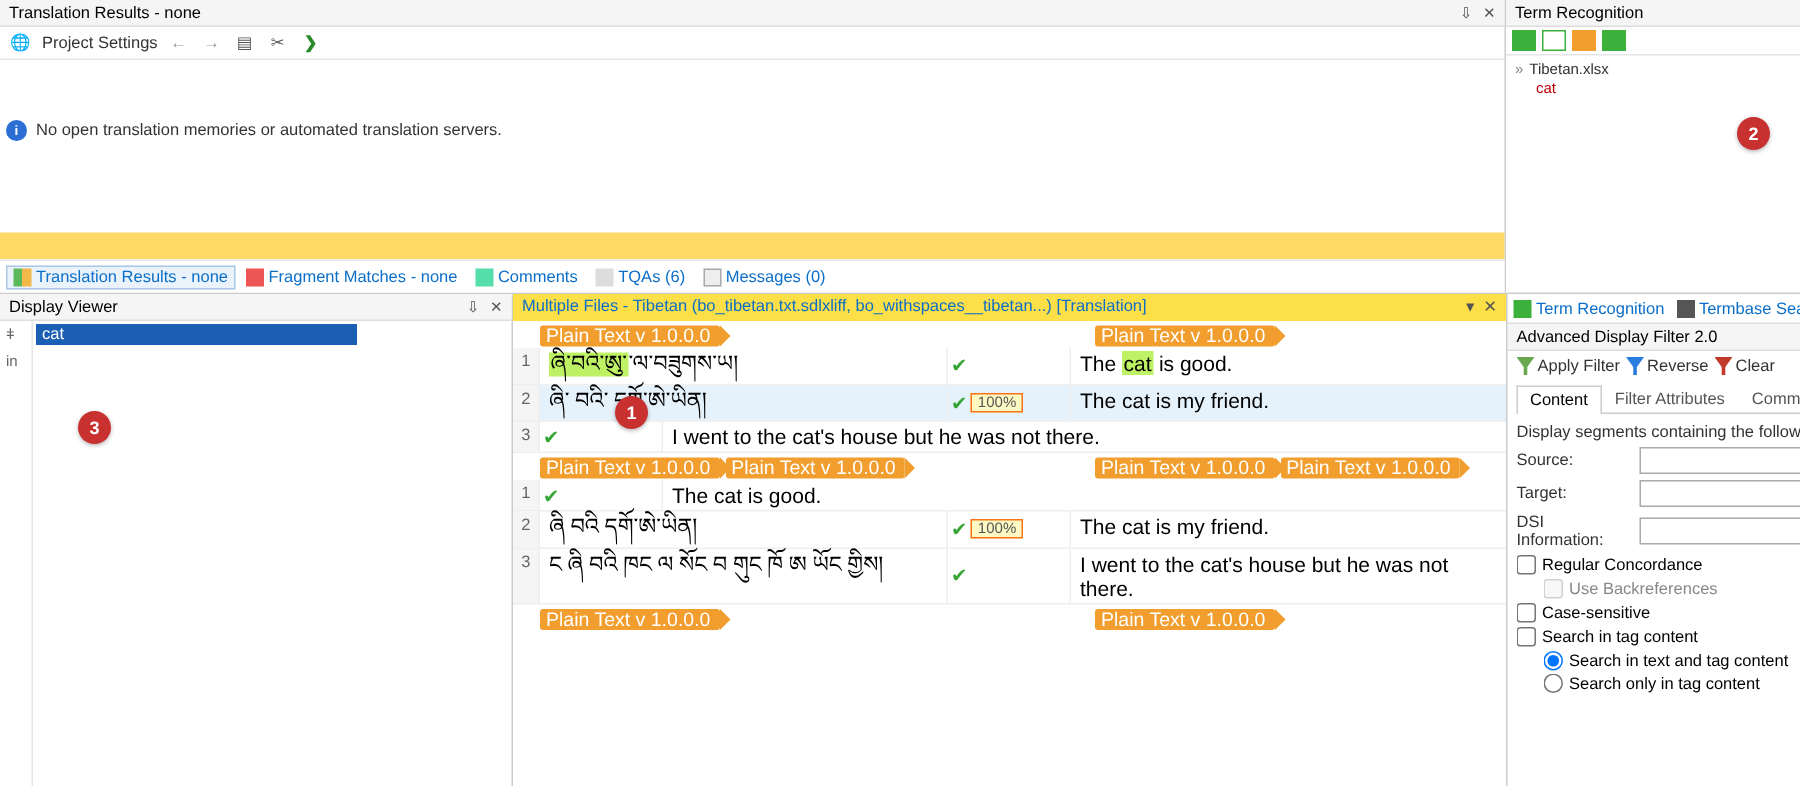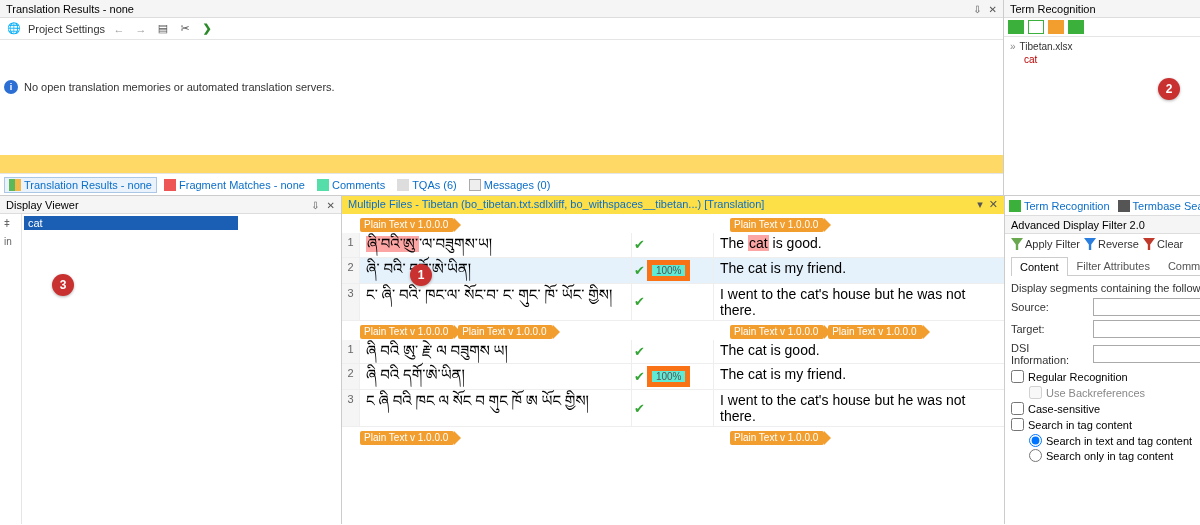--- a/index.html
+++ b/index.html
@@ -51,31 +51,31 @@
 
 .editor-col { flex: 0 0 663px; border-right: 1px solid #ccc; display: flex; flex-direction: column; position: relative; }
 .editor-tab { background: #fde047; padding: 2px 6px; display: flex; align-items: flex-start; height: 18px; position: relative; }
 .editor-tab-label { color: #0b6ec9; flex: 1; white-space: nowrap; overflow: hidden; text-overflow: ellipsis; }
 .editor-tab .controls { display:flex; gap:6px; color:#555; font-size:11px; }
 .seg-table { flex: 1; overflow: auto; font-size: 14px; }
 .file-tag-row { display: flex; }
 .file-tag-row .tag-left { flex: 0 0 372px; padding: 1px 2px 1px 18px; }
 .file-tag-row .tag-mid { flex: 0 0 14px; }
 .file-tag-row .tag-right { flex: 1; padding: 1px 2px; }
-.file-tag { display: inline-block; background: #f29e2e; color: #fff; font-size: 10px; padding: 0 6px 0 4px; position: relative; height: 14px; line-height: 14px; border-radius: 2px; }
+.file-tag { display: inline-block; background: #f29e2e; color: #fff; font-size: 13px; padding: 0 6px 0 4px; position: relative; height: 14px; line-height: 14px; border-radius: 2px; }
 .file-tag::after { content:""; position:absolute; right:-7px; top:0; border-left:7px solid #f29e2e; border-top:7px solid transparent; border-bottom:7px solid transparent; }
 .seg-row { display: flex; border-bottom: 1px solid #eee; }
 .seg-row.sel { background: #e5f1fb; }
 .seg-num { flex: 0 0 18px; text-align: center; color: #666; font-size: 11px; padding-top: 3px; background: #f5f5f5; border-right:1px solid #eee; }
 .seg-src { flex: 0 0 272px; padding: 2px 6px; font-family: "Noto Sans Tibetan","Microsoft Himalaya", serif; font-size: 15px; line-height: 1.3; border-right:1px solid #eee; }
 .seg-stat { flex: 0 0 82px; display: flex; align-items: center; gap: 2px; justify-content: flex-start; padding: 2px; border-right:1px solid #eee; }
 .stat-ico { color: #35a535; font-size: 13px; }
-.match-box { border: 5px solid #f97316; padding: 0 4px; font-size: 10px; color: #555; background: #5eead4; }
+.match-box { border: 1px solid #f97316; padding: 0 4px; font-size: 10px; color: #555; background: #fef9c3; }
 .seg-tgt { flex: 1; padding: 2px 6px; font-size: 14px; }
-.hl-term { background: #fca5a5; padding: 0 1px; }
+.hl-term { background: #bef264; padding: 0 1px; }
 
 .right-col { flex: 1; display: flex; flex-direction: column; }
 .right-tabs { display: flex; height: 20px; align-items: center; border-bottom: 1px solid #ddd; padding: 0 4px; gap: 8px; font-size: 11px; }
 .right-tabs .rt { display: inline-flex; align-items: center; gap: 3px; color: #0b6ec9; }
 .rt-ico { width: 12px; height: 12px; }
 .rt-ico.gr { background: #3bb13b; }
 .rt-ico.db { background: #555; }
 .adf-body { padding: 4px 6px; font-size: 11px; }
 .adf-tb { display: flex; align-items: center; gap: 4px; margin-bottom: 6px; flex-wrap: nowrap; }
 .adf-btn { display: inline-flex; align-items: center; gap: 2px; color: #333; white-space: nowrap; }
@@ -210,34 +210,32 @@
           <div class="seg-num">2</div>
     <div class="seg-src">ཞི་ བའི་ དགོ་ཨེ་ཡིན།</div>
     <div class="seg-stat">
             <span class="stat-ico">✔</span>
             <span class="match-box">100%</span>
           </div>
     <div class="seg-tgt">The cat is my friend.</div>
         </div>
         <div class="seg-row">
           <div class="seg-num">3</div>
-    <div class="seg-src">ང་ ཞི་ བའི་ ཁང་ལ་ སོང་བ་ ང་ གུང་ ཁོ་ ཡོང་ གྱིས།</div>
     <div class="seg-stat">
             <span class="stat-ico">✔</span>
           </div>
     <div class="seg-tgt">I went to the cat's house but he was not there.</div>
         </div>
         <div class="file-tag-row">
           <div class="tag-left"><span class="file-tag">Plain Text v 1.0.0.0</span> <span class="file-tag">Plain Text v 1.0.0.0</span></div>
           <div class="tag-mid"></div>
           <div class="tag-right"><span class="file-tag">Plain Text v 1.0.0.0</span> <span class="file-tag">Plain Text v 1.0.0.0</span></div>
         </div>
         <div class="seg-row">
           <div class="seg-num">1</div>
-    <div class="seg-src">ཞི བའི ཨུ་ རྗེ་ ལ བཟུགས ཡ།</div>
     <div class="seg-stat">
             <span class="stat-ico">✔</span>
           </div>
     <div class="seg-tgt">The cat is good.</div>
         </div>
         <div class="seg-row">
           <div class="seg-num">2</div>
     <div class="seg-src">ཞི བའི དགོ་ཨེ་ཡིན།</div>
     <div class="seg-stat">
             <span class="stat-ico">✔</span>
@@ -304,21 +302,21 @@
       <div class="fld-row">
           <span>Target:</span>
           <input type="text" style="">
         </div>
       <div class="fld-row">
           <span>DSI Information:</span>
           <input type="text" style="">
         </div>
       <div class="cb-row">
           <input type="checkbox" style="">
-          <span>Regular Recognition</span>
+          <span>Regular Concordance</span>
         </div>
       <div class="cb-row ind">
           <input type="checkbox" disabled="" style="">
           <span>Use Backreferences</span>
         </div>
       <div class="cb-row">
           <input type="checkbox" style="">
           <span>Case-sensitive</span>
         </div>
       <div class="cb-row">

